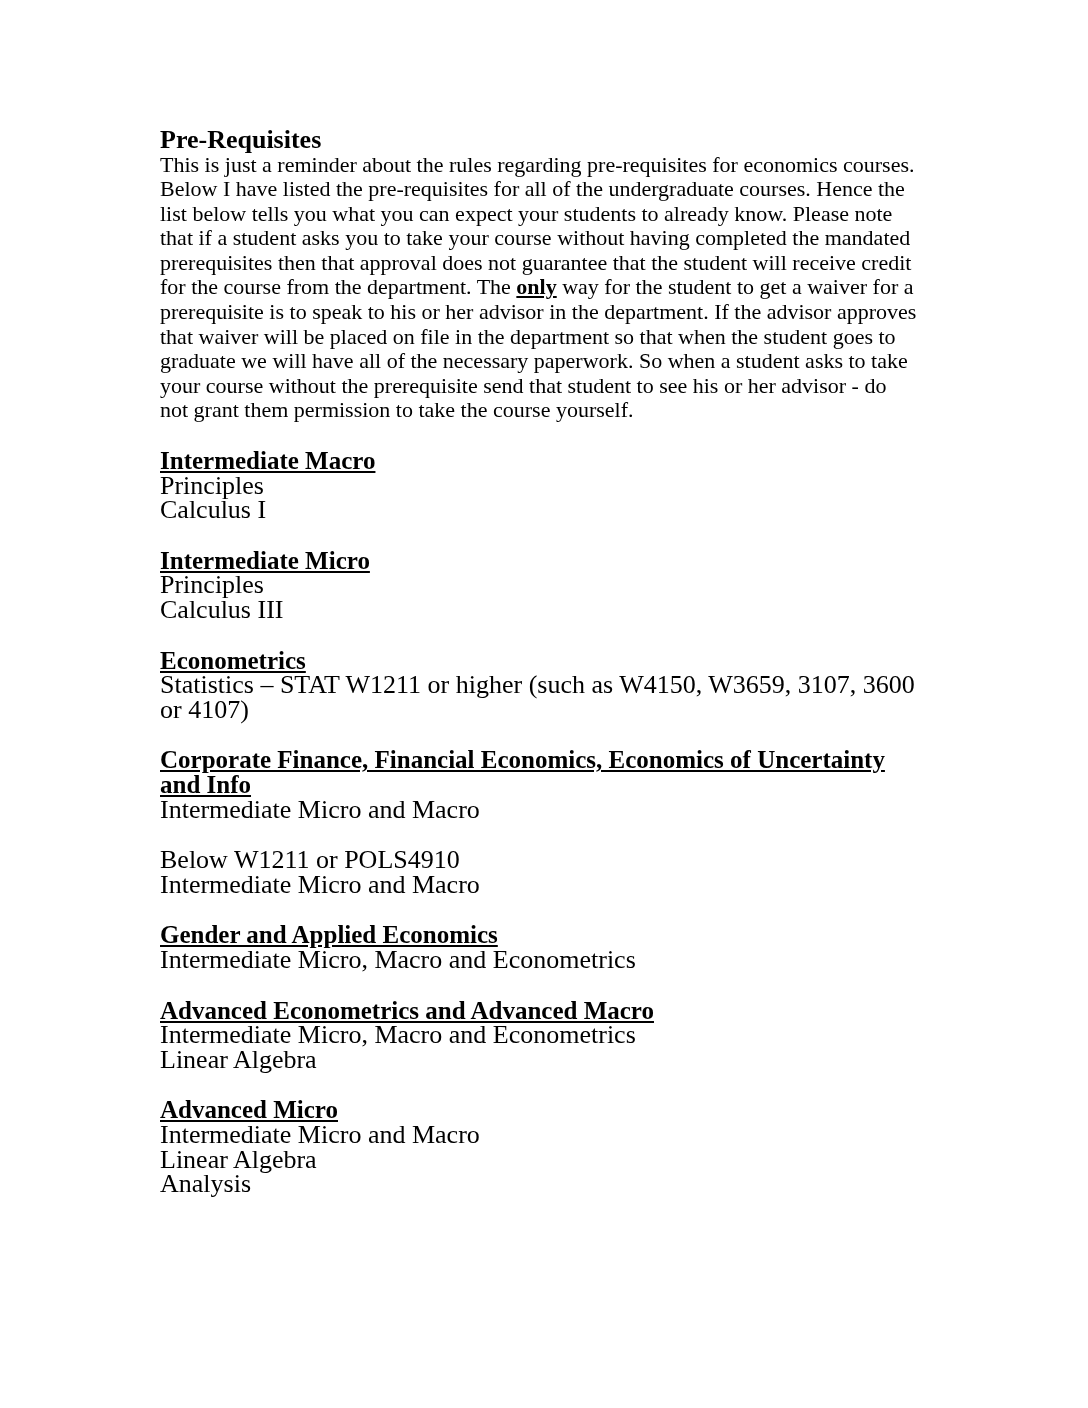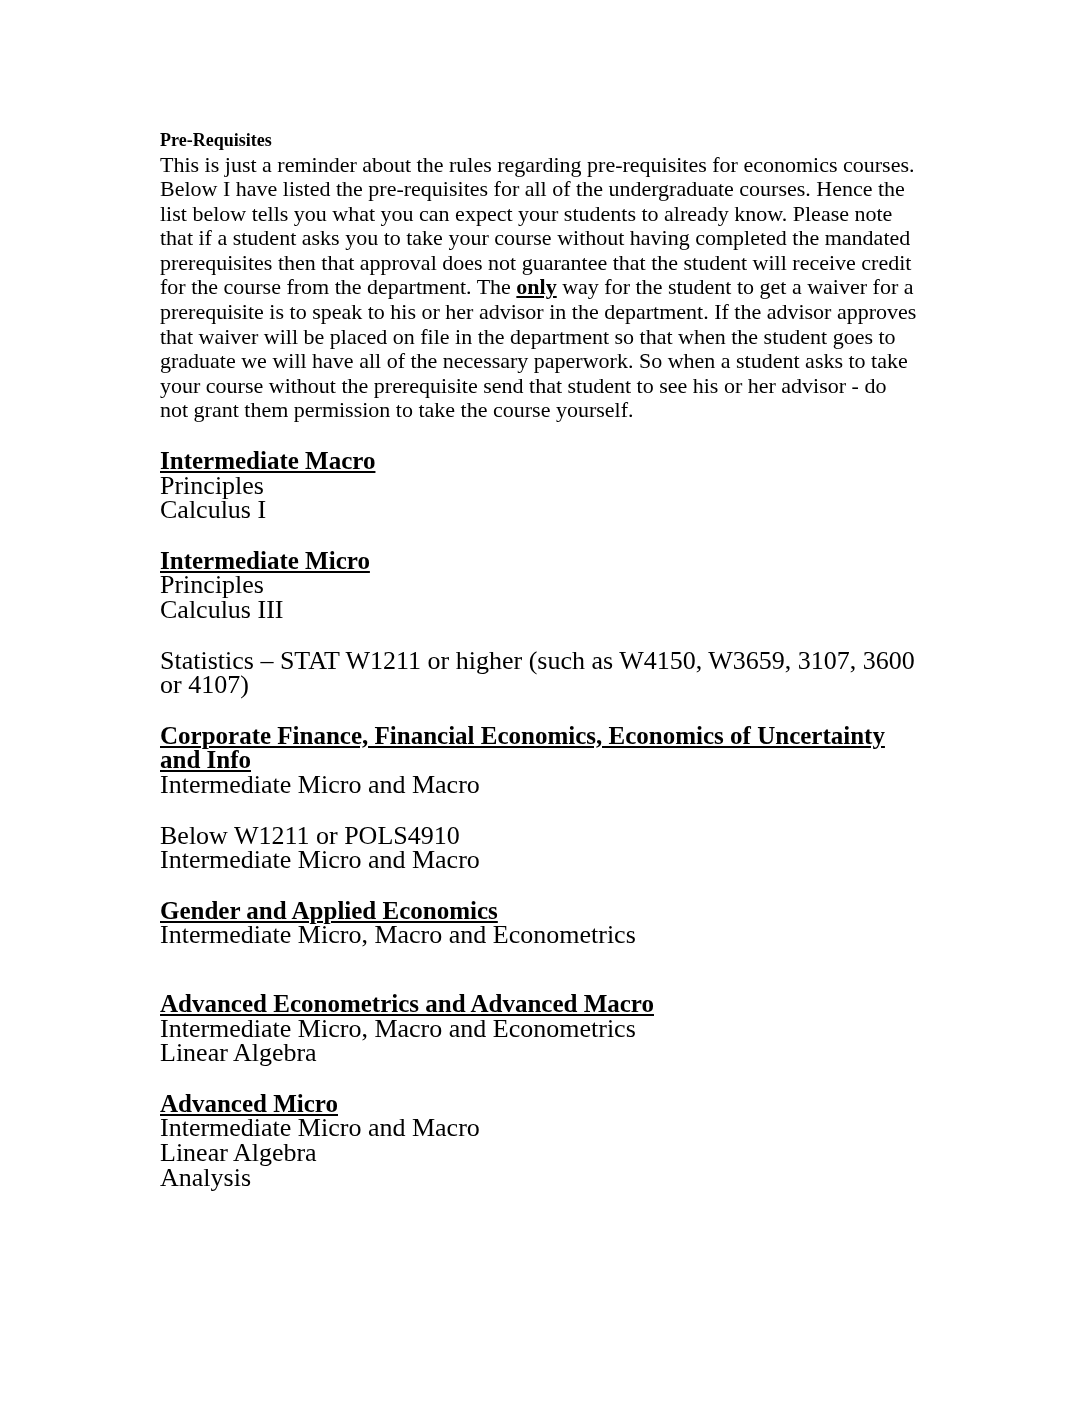--- a/index.html
+++ b/index.html
@@ -16,21 +16,21 @@
   }
   .page {
     position: relative;
     width: 1088px;
     height: 1408px;
     box-sizing: border-box;
     padding: 128px 160px 0 160px;
     background: #ffffff;
   }
   .doc-title {
-    font-size: 18px;
+    font-size: 26px;
     font-weight: bold;
     line-height: 24.5px;
     margin: 0 0 0 0;
   }
   .intro-paragraph {
     font-size: 22px;
     line-height: 24.6px;
     margin: 0;
     text-align: left;
     max-width: 760px;
@@ -52,21 +52,21 @@
   }
   .section-lines {
     margin: 0;
   }
   .section-line {
     font-size: 26px;
     line-height: 24.6px;
     margin: 0;
   }
   .section.extra-gap {
-    margin-top: 44px;
+    margin-top: 26px;
   }
 </style>
 </head>
 <body>
 
 <div class="page">
 
   <h1 class="doc-title">Pre-Requisites</h1>
 
   <p class="intro-paragraph"><span>This is just a reminder about the rules regarding pre-requisites for economics courses. Below I have listed the pre-requisites for all of the undergraduate courses. Hence the list below tells you what you can expect your students to already know. Please note that if a student asks you to take your course without having completed the mandated prerequisites then that approval does not guarantee that the student will receive credit for the course from the department. The </span><span class="emph-only">only</span><span> way for the student to get a waiver for a prerequisite is to speak to his or her advisor in the department. If the advisor approves that waiver will be placed on file in the department so that when the student goes to graduate we will have all of the necessary paperwork. So when a student asks to take your course without the prerequisite send that student to see his or her advisor - do not grant them permission to take the course yourself.</span></p>
@@ -81,20 +81,21 @@
 
   <div class="section">
     <div><span class="section-heading">Intermediate Micro</span></div>
     <div class="section-lines">
       <p class="section-line">Principles</p>
       <p class="section-line">Calculus III</p>
     </div>
   </div>
 
   <div class="section">
+    <div><span class="section-heading">Econometrics</span></div>
     <div class="section-lines">
       <p class="section-line">Statistics – STAT W1211 or higher (such as W4150, W3659, 3107, 3600 or 4107)</p>
     </div>
   </div>
 
   <div class="section">
     <div><span class="section-heading">Corporate Finance, Financial Economics, Economics of Uncertainty and Info</span></div>
     <div class="section-lines">
       <p class="section-line">Intermediate Micro and Macro</p>
     </div>

